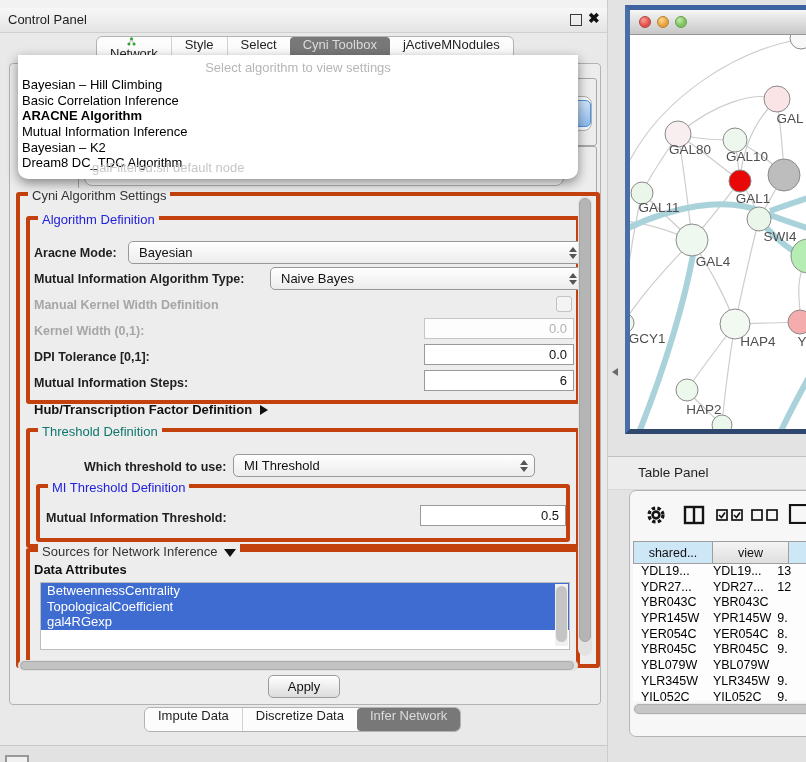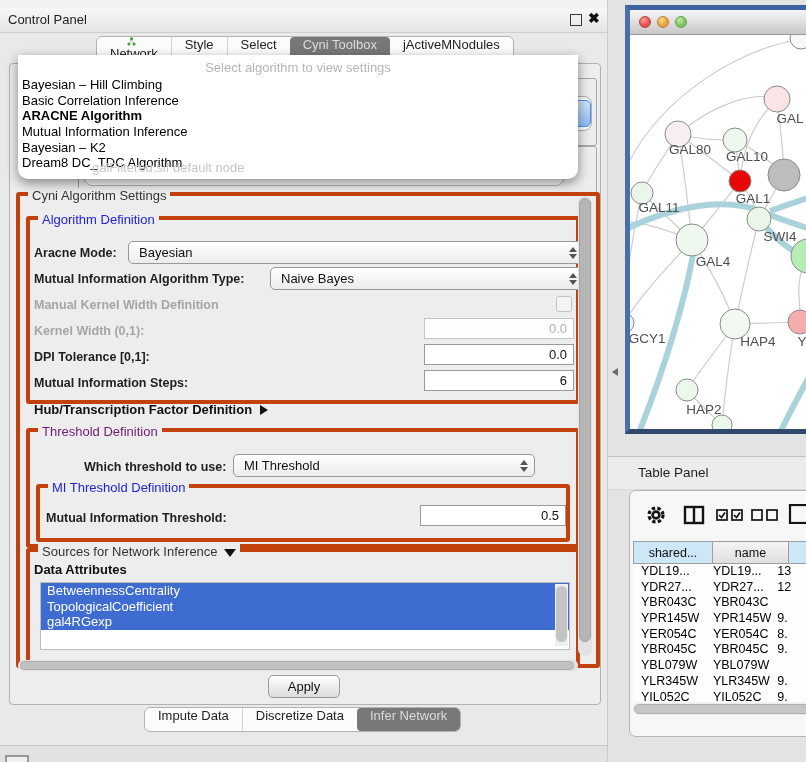--- a/index.html
+++ b/index.html
@@ -48,21 +48,21 @@
   
   .grp{border:4px solid #c2410c;border-radius:3px;}
   .grp-title{position:absolute;top:-8px;left:8px;background:#ededed;padding:0 4px;font-size:13px;line-height:15px;}
   .settings-grp{left:16px;top:192px;width:576px;height:468px;}
   .alg-grp{left:26px;top:216px;width:546px;height:180px;}
   .thr-grp{left:26px;top:428px;width:546px;height:112px;}
   .mi-grp{left:36px;top:484px;width:526px;height:50px;}
   .src-grp{left:26px;top:548px;width:546px;height:114px;border-bottom:none;}
   .t-black{color:#333;}
   .t-blue{color:#2222dd;}
-  .t-green{color:#701a75;}
+  .t-green{color:#0f766e;}
 
   .flabel{font-size:12.5px;font-weight:bold;color:#1f1f1f;white-space:nowrap;}
   .flabel.dis{color:#a6a6a6;}
   .combo{background:linear-gradient(#ffffff,#ececec);border:1px solid #989898;border-radius:5px;
          font-size:13px;color:#111;padding-left:10px;display:flex;align-items:center;}
   .spinner{position:absolute;right:7px;top:50%;margin-top:-6px;width:8px;height:12px;}
   .spinner:before,.spinner:after{content:"";position:absolute;left:1px;border-left:4px solid transparent;border-right:4px solid transparent;}
   .spinner:before{top:0;border-bottom:5px solid #555;}
   .spinner:after{bottom:0;border-top:5px solid #555;}
   .tfield{background:#ffffff;border:1px solid #9a9a9a;font-size:13px;color:#111;text-align:right;padding-right:6px;line-height:19px;}
@@ -345,21 +345,21 @@
       <svg class="abs" style="left:121px;top:17px;" width="28" height="14" viewBox="0 0 28 14">
         <rect x="1" y="2" width="10" height="10" fill="none" stroke="#141414" stroke-width="1.7"></rect>
         <rect x="16" y="2" width="10" height="10" fill="none" stroke="#141414" stroke-width="1.7"></rect>
       </svg>
       <svg class="abs" style="left:158px;top:13px;" width="30" height="20" viewBox="0 0 30 20">
         <rect x="2" y="1" width="24" height="18" fill="none" stroke="#141414" stroke-width="2.2"></rect>
       </svg>
     </div>
     <div class="tb-header" id="tb-header">
         <div class="th-cell th-blue" style="width: 80px;">shared...</div>
-        <div class="th-cell th-gray" style="width: 76px;">name</div>
+        <div class="th-cell th-gray" style="width: 76px;">view</div>
         <div class="th-cell th-blue" style="width: 60px;"></div>
       </div>
     <div class="tb-rows" id="tb-rows">
         <div class="tb-row">
           <div class="td-cell" style="width: 80px;">YDL19...</div>
           <div class="td-cell" style="width: 76px;">YDL19...</div>
           <div class="td-cell" style="width: 60px; padding-left: 4px;">13</div>
         </div>
         <div class="tb-row">
           <div class="td-cell" style="width: 80px;">YDR27...</div>

